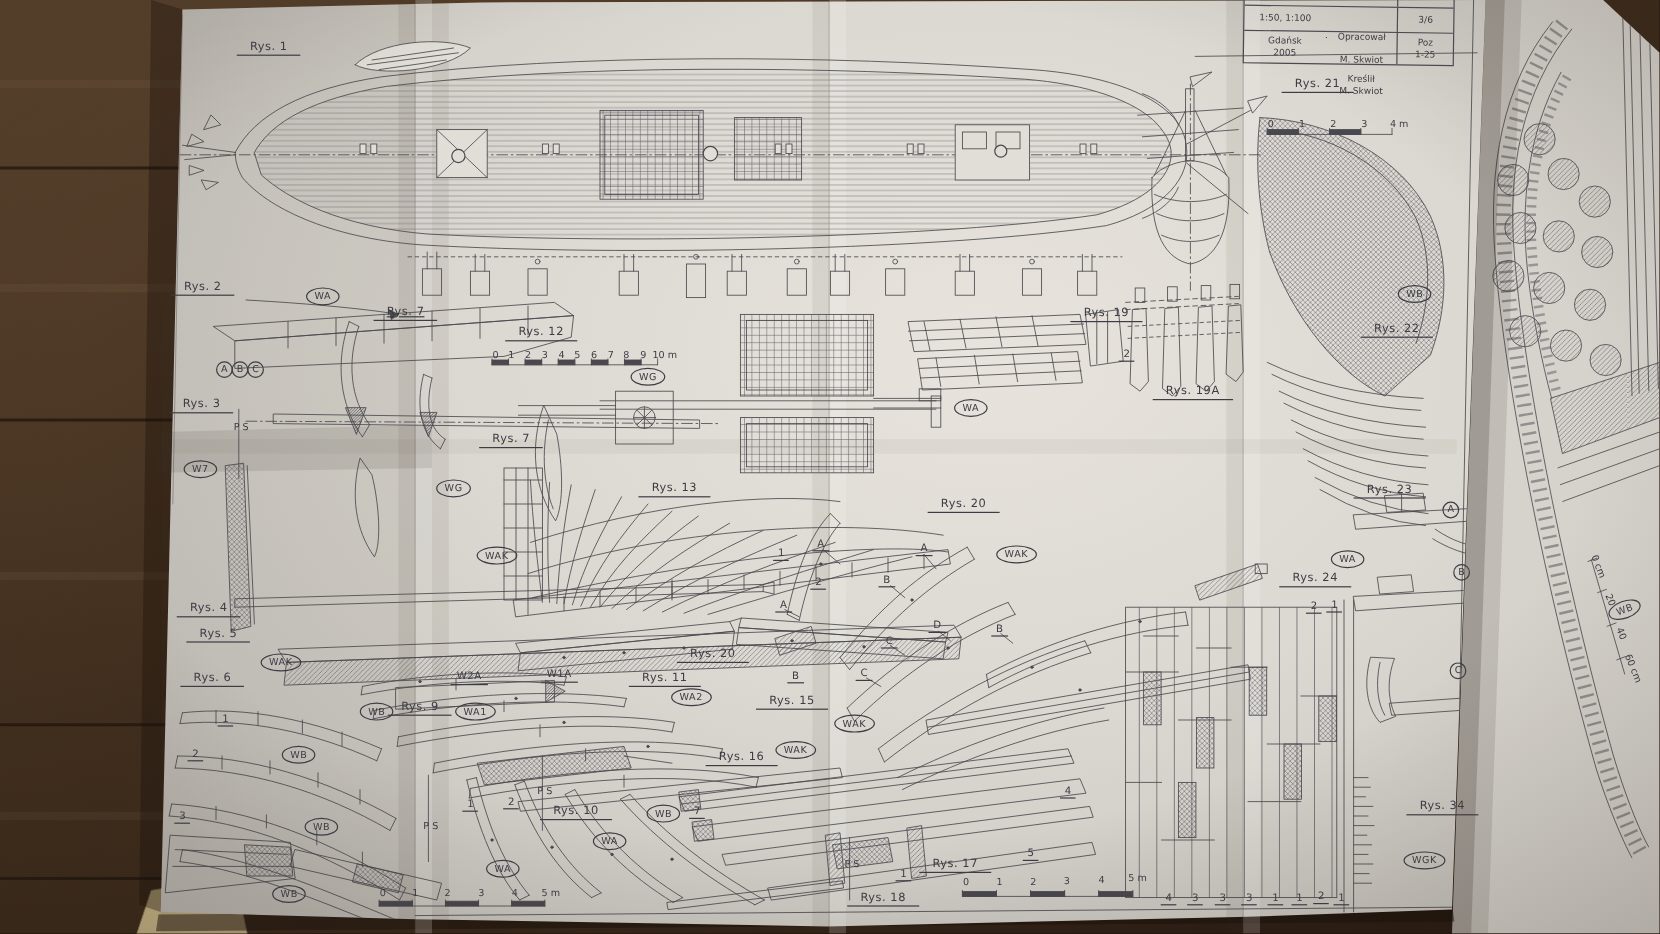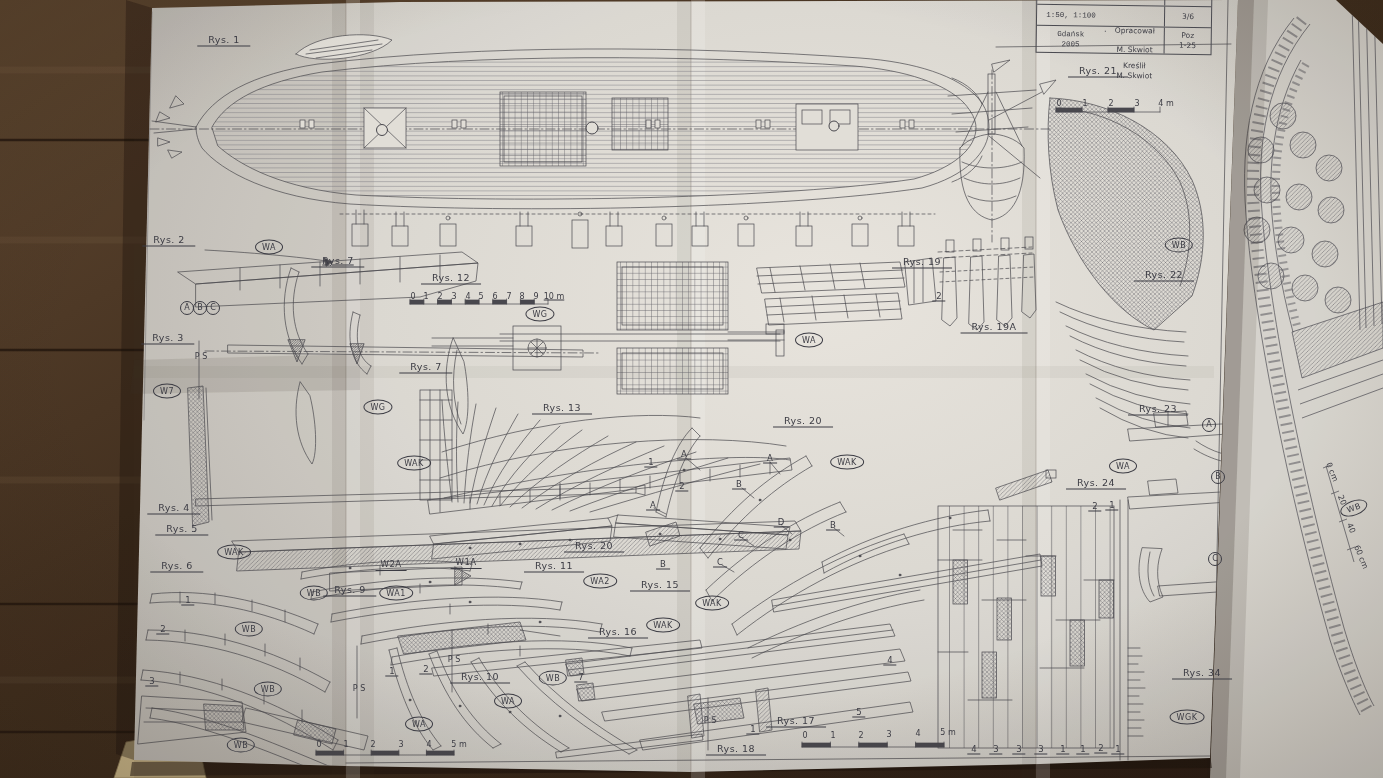--- a/index.html
+++ b/index.html
@@ -15,21 +15,21 @@
         line-height:10px;text-align:center;padding:1px;}
   .num{font-size:8px;}
   .let{font-size:8.5px;border-bottom:1px solid #3c3c44;padding:0 4px 0 4px;}
   .code{font-size:8.5px;letter-spacing:.4px;border-bottom:1px solid #3c3c44;padding:0 5px 1px 5px;}
   #titleblock{position:absolute;left:1036px;top:-14px;width:174px;color:#3c3c44;
       transform:rotate(.8deg);border:1px solid #4a4a50;display:flex;flex-direction:column;}
   #titleblock .row{display:flex;border-top:1px solid #4a4a50;}
   #titleblock .row:first-child{border-top:none;}
   #titleblock .cell{border-left:1px solid #4a4a50;display:flex;flex-direction:column;
       align-items:center;justify-content:center;font-size:7.5px;line-height:10px;text-align:center;}
-  #titleblock .cell:first-child{border-left:none;font-family:Liberation Mono, monospace;}
+  #titleblock .cell:first-child{border-left:none;}
   .c1{width:68px;} .c2{width:58px;margin-top:44px;} .c3{width:46px;}
   .hrow{height:18px;} .hrow .cell{justify-content:flex-end;padding-bottom:1px;}
   .r1{height:20px;} .r2{height:26px;}
 </style>
 </head>
 <body>
 
 <div id="stage">
 <svg id="base" width="1383" height="778" viewBox="0 0 1383 778">
   <defs>
@@ -476,21 +476,21 @@
       <div class="lbl rys" style="left: 1094px; top: 483px;">Rys. 24</div>
       <div class="lbl rys" style="left: 1200px; top: 673px;">Rys. 34</div>
       <div class="lbl oval" style="left: 267px; top: 247px;">WA</div>
       <div class="lbl oval" style="left: 538px; top: 314px;">WG</div>
       <div class="lbl oval" style="left: 376px; top: 407px;">WG</div>
       <div class="lbl oval" style="left: 165px; top: 391px;">W7</div>
       <div class="lbl oval" style="left: 232px; top: 552px;">WAK</div>
       <div class="lbl oval" style="left: 412px; top: 463px;">WAK</div>
       <div class="lbl oval" style="left: 312px; top: 593px;">WB</div>
       <div class="lbl oval" style="left: 394px; top: 593px;">WA1</div>
-      <div class="lbl oval" style="left: 574px; top: 581px; margin-left: 24px;">WA2</div>
+      <div class="lbl oval" style="left: 574px; top: 581px;">WA2</div>
       <div class="lbl oval" style="left: 661px; top: 625px;">WAK</div>
       <div class="lbl oval" style="left: 710px; top: 603px;">WAK</div>
       <div class="lbl oval" style="left: 845px; top: 462px;">WAK</div>
       <div class="lbl oval" style="left: 807px; top: 340px;">WA</div>
       <div class="lbl oval" style="left: 417px; top: 724px;">WA</div>
       <div class="lbl oval" style="left: 506px; top: 701px;">WA</div>
       <div class="lbl oval" style="left: 551px; top: 678px;">WB</div>
       <div class="lbl oval" style="left: 247px; top: 629px;">WB</div>
       <div class="lbl oval" style="left: 266px; top: 689px;">WB</div>
       <div class="lbl oval" style="left: 239px; top: 745px;">WB</div>
@@ -544,21 +544,21 @@
       <div class="lbl num" style="left: 411px; top: 296px;">0</div>
       <div class="lbl num" style="left: 424px; top: 296px;">1</div>
       <div class="lbl num" style="left: 438px; top: 296px;">2</div>
       <div class="lbl num" style="left: 452px; top: 296px;">3</div>
       <div class="lbl num" style="left: 466px; top: 296px;">4</div>
       <div class="lbl num" style="left: 479px; top: 296px;">5</div>
       <div class="lbl num" style="left: 493px; top: 296px;">6</div>
       <div class="lbl num" style="left: 507px; top: 296px;">7</div>
       <div class="lbl num" style="left: 520px; top: 296px;">8</div>
       <div class="lbl num" style="left: 534px; top: 296px;">9</div>
-      <div class="lbl num" style="left: 552px; top: 296px; text-decoration: underline;">10 m</div>
+      <div class="lbl num" style="left: 552px; top: 296px;">10 m</div>
       <div class="lbl num" style="left: 1057px; top: 103px;">0</div>
       <div class="lbl num" style="left: 1083px; top: 103px;">1</div>
       <div class="lbl num" style="left: 1109px; top: 103px;">2</div>
       <div class="lbl num" style="left: 1135px; top: 103px;">3</div>
       <div class="lbl num" style="left: 1164px; top: 103px;">4 m</div>
       <div class="lbl num" style="left: 317px; top: 744px;">0</div>
       <div class="lbl num" style="left: 344px; top: 744px;">1</div>
       <div class="lbl num" style="left: 371px; top: 744px;">2</div>
       <div class="lbl num" style="left: 399px; top: 744px;">3</div>
       <div class="lbl num" style="left: 427px; top: 744px;">4</div>

